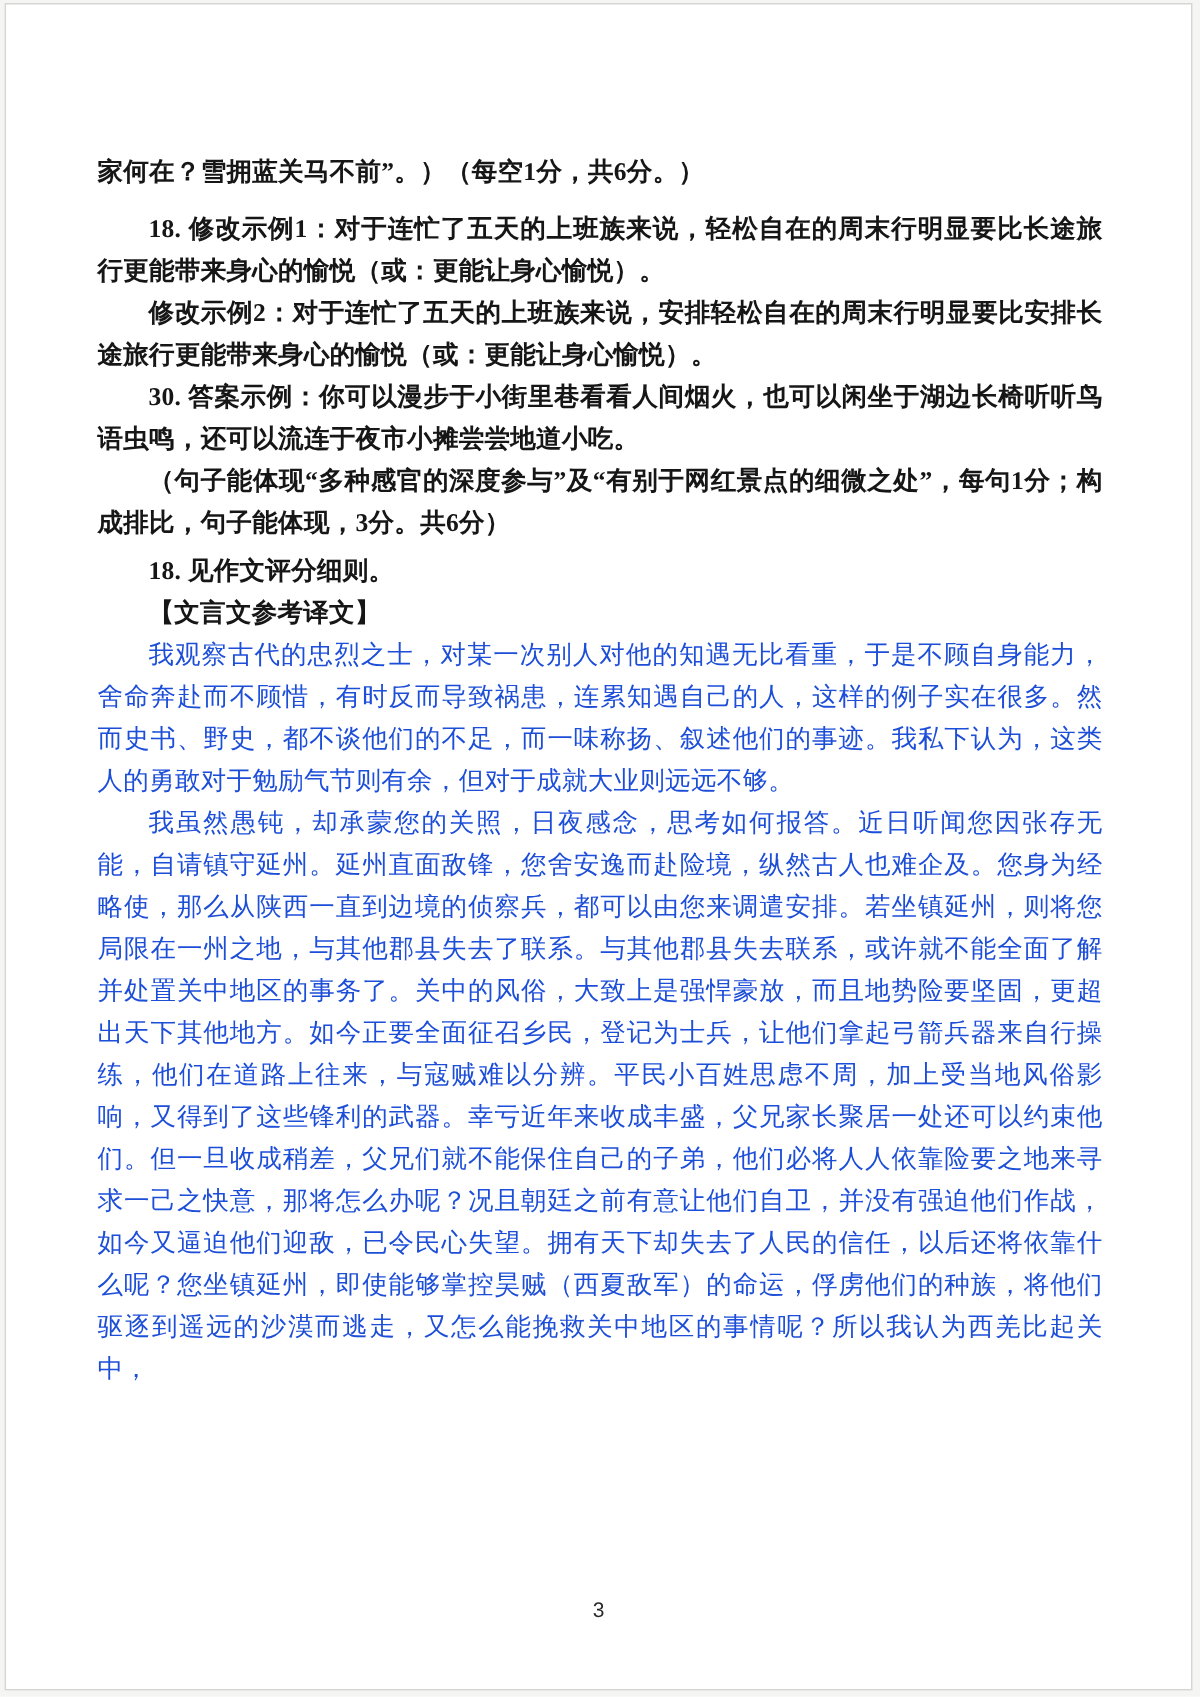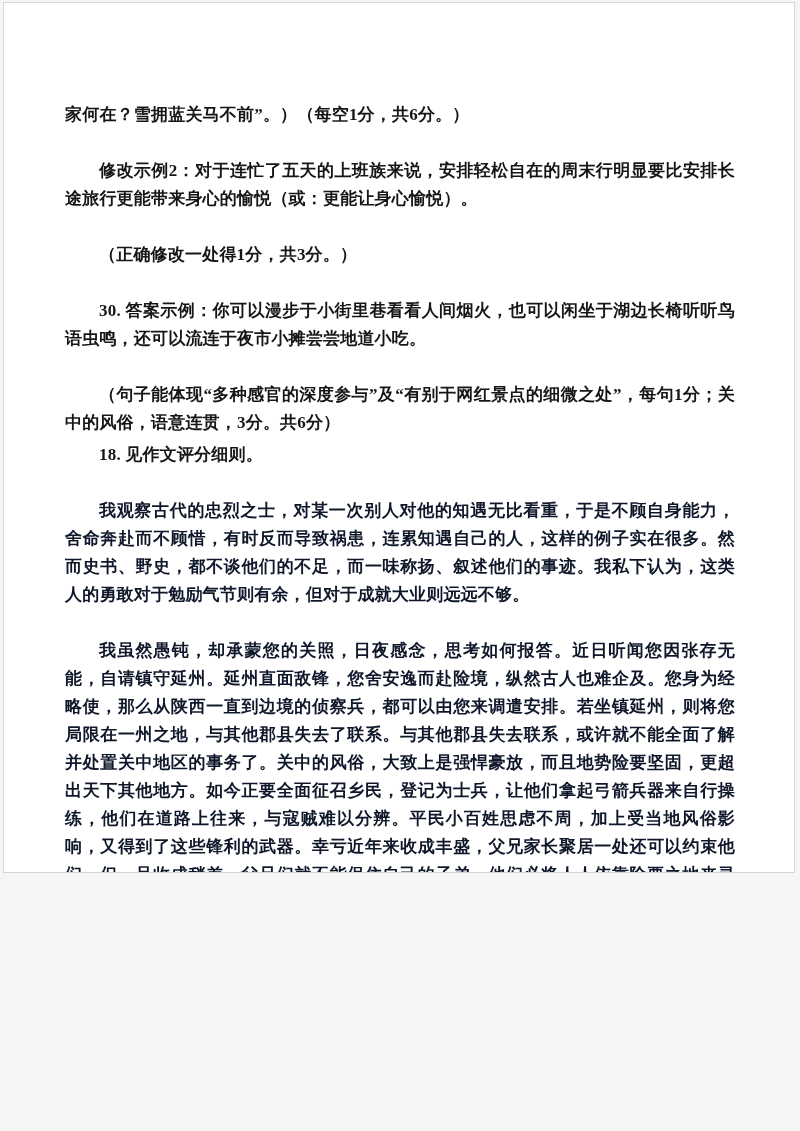--- a/index.html
+++ b/index.html
@@ -8,72 +8,72 @@
     width: 800px;
     height: 1131px;
     background: #f5f5f4;
     font-family: "Liberation Serif", "DejaVu Serif", serif;
   }
   .page {
     position: absolute;
     left: 3px;
     top: 2px;
     width: 792px;
-    height: 871px;
+    height: 1125px;
     background: #ffffff;
     border: 1px solid #d6d6d4;
     box-sizing: border-box;
     overflow: hidden;
   }
   .content {
     padding: 98px 59px 0 61px;
     font-size: 17px;
     line-height: 28px;
     text-align: justify;
     color: #1d1d1d;
     letter-spacing: 0.2px;
   }
   .content p {
     margin: 0;
   }
   .content p.indent {
     text-indent: 2em;
-    margin-top: 28px;
   }
   .content p.answer {
     font-weight: 700;
     color: #161616;
   }
   .content p.translation {
-    font-weight: 700;
-    color: #0f172a;
+    font-weight: 400;
+    color: #1d4ed8;
   }
   .page-footer {
     position: absolute;
     top: 1062px;
     left: 0;
     width: 100%;
     text-align: center;
   }
   .page-footer span {
     font-size: 14px;
     color: #2a2a2a;
     font-family: "Liberation Sans", "DejaVu Sans", sans-serif;
   }
 </style>
 </head>
 <body>
 
 <div class="page">
   <div class="content" id="content">
       <p class="answer">家何在？雪拥蓝关马不前”。）（每空1分，共6分。）</p>
+      <p class="answer indent" style="margin-top: 10px;">18. 修改示例1：对于连忙了五天的上班族来说，轻松自在的周末行明显要比长途旅行更能带来身心的愉悦（或：更能让身心愉悦）。</p>
       <p class="answer indent">修改示例2：对于连忙了五天的上班族来说，安排轻松自在的周末行明显要比安排长途旅行更能带来身心的愉悦（或：更能让身心愉悦）。</p>
-      <p class="answer indent">（正确修改一处得1分，共3分。）</p>
       <p class="answer indent">30. 答案示例：你可以漫步于小街里巷看看人间烟火，也可以闲坐于湖边长椅听听鸟语虫鸣，还可以流连于夜市小摊尝尝地道小吃。</p>
-      <p class="answer indent">（句子能体现“多种感官的深度参与”及“有别于网红景点的细微之处”，每句1分；关中的风俗，语意连贯，3分。共6分）</p>
+      <p class="answer indent">（句子能体现“多种感官的深度参与”及“有别于网红景点的细微之处”，每句1分；构成排比，句子能体现，3分。共6分）</p>
       <p class="answer indent" style="margin-top: 4px;">18. 见作文评分细则。</p>
+      <p class="answer indent">【文言文参考译文】</p>
       <p class="translation indent">我观察古代的忠烈之士，对某一次别人对他的知遇无比看重，于是不顾自身能力，舍命奔赴而不顾惜，有时反而导致祸患，连累知遇自己的人，这样的例子实在很多。然而史书、野史，都不谈他们的不足，而一味称扬、叙述他们的事迹。我私下认为，这类人的勇敢对于勉励气节则有余，但对于成就大业则远远不够。</p>
       <p class="translation indent">我虽然愚钝，却承蒙您的关照，日夜感念，思考如何报答。近日听闻您因张存无能，自请镇守延州。延州直面敌锋，您舍安逸而赴险境，纵然古人也难企及。您身为经略使，那么从陕西一直到边境的侦察兵，都可以由您来调遣安排。若坐镇延州，则将您局限在一州之地，与其他郡县失去了联系。与其他郡县失去联系，或许就不能全面了解并处置关中地区的事务了。关中的风俗，大致上是强悍豪放，而且地势险要坚固，更超出天下其他地方。如今正要全面征召乡民，登记为士兵，让他们拿起弓箭兵器来自行操练，他们在道路上往来，与寇贼难以分辨。平民小百姓思虑不周，加上受当地风俗影响，又得到了这些锋利的武器。幸亏近年来收成丰盛，父兄家长聚居一处还可以约束他们。但一旦收成稍差，父兄们就不能保住自己的子弟，他们必将人人依靠险要之地来寻求一己之快意，那将怎么办呢？况且朝廷之前有意让他们自卫，并没有强迫他们作战，如今又逼迫他们迎敌，已令民心失望。拥有天下却失去了人民的信任，以后还将依靠什么呢？您坐镇延州，即使能够掌控昊贼（西夏敌军）的命运，俘虏他们的种族，将他们驱逐到遥远的沙漠而逃走，又怎么能挽救关中地区的事情呢？所以我认为西羌比起关中，</p>
     </div>
   <div class="page-footer">
     <span>3</span>
   </div>
 </div>
 
 </body></html>

